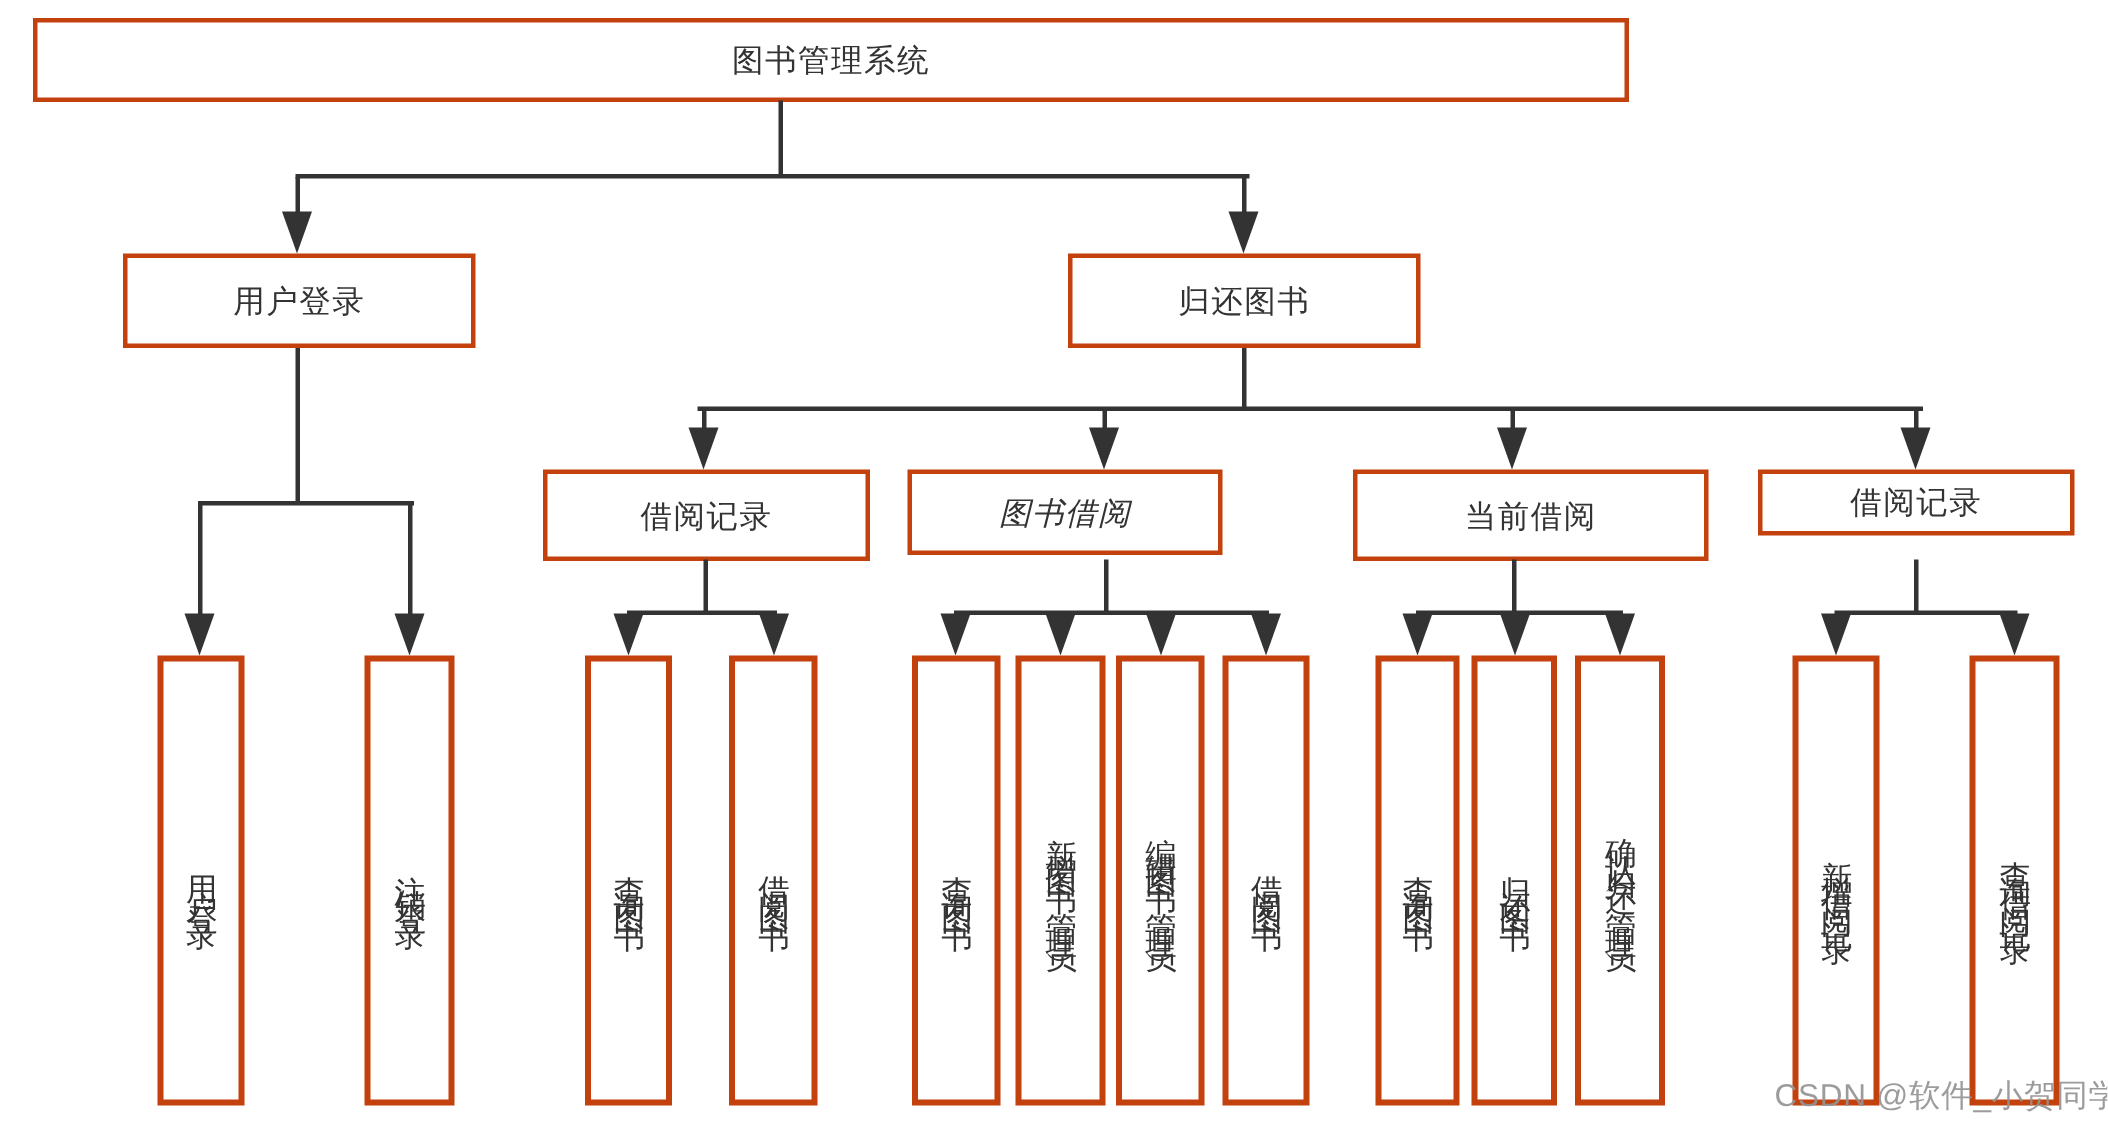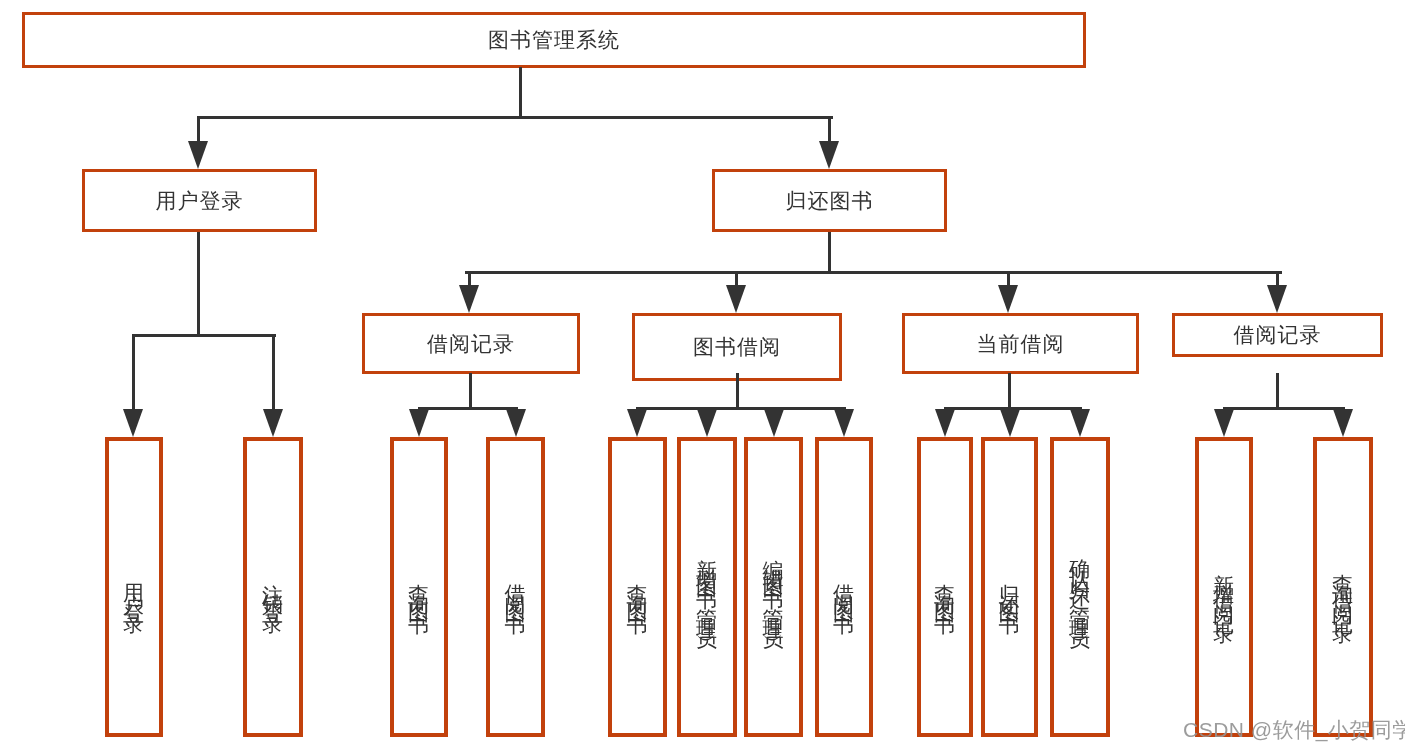--- a/index.html
+++ b/index.html
@@ -61,21 +61,21 @@
 <div id="stage">
 
   <div class="box" style="left:22px; top:12px; width:1064px; height:56px;">图书管理系统</div>
 
   <div class="box" style="left:82px; top:169px; width:235px; height:63px;">用户登录</div>
 
   <div class="box" style="left:712px; top:169px; width:235px; height:63px;">归还图书</div>
 
   <div class="box" style="left:362px; top:313px; width:218px; height:61px;">借阅记录</div>
 
-  <div class="box" style="left:632px; top:313px; width:210px; height:68px;">图书借阅</div>
+  <div class="box" style="left:605px; top:313px; width:210px; height:57px;font-style:italic;">图书借阅</div>
 
   <div class="box" style="left:902px; top:313px; width:237px; height:61px;">当前借阅</div>
 
   <div class="box" style="left:1172px; top:313px; width:211px; height:44px;">借阅记录</div>
 
   <div class="box leaf" style="left:105px; top:437px; width:58px; height:300px;">用户登录</div>
 
   <div class="box leaf" style="left:243px; top:437px; width:60px; height:300px;">注销登录</div>
 
   <div class="box leaf" style="left:390px; top:437px; width:58px; height:300px;">查询图书</div>

